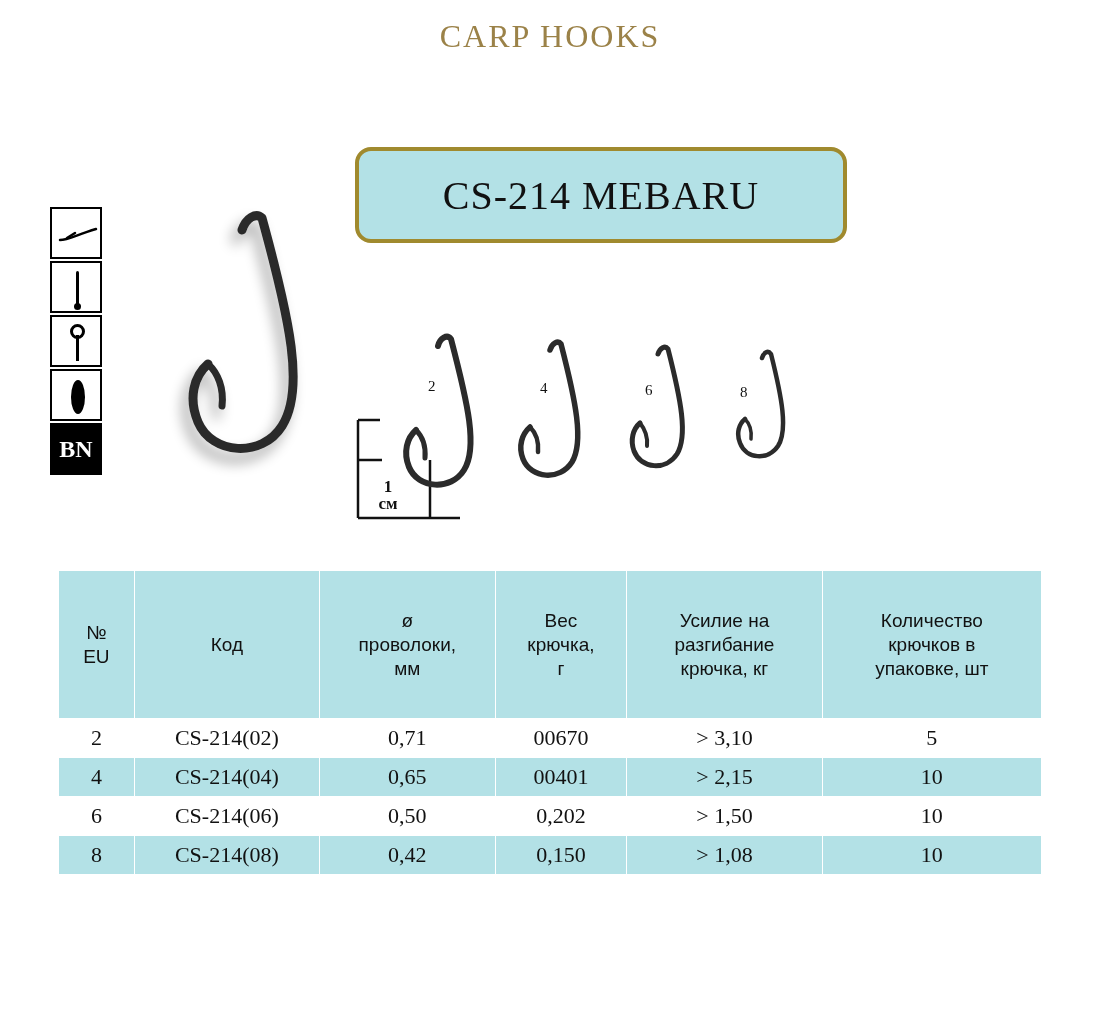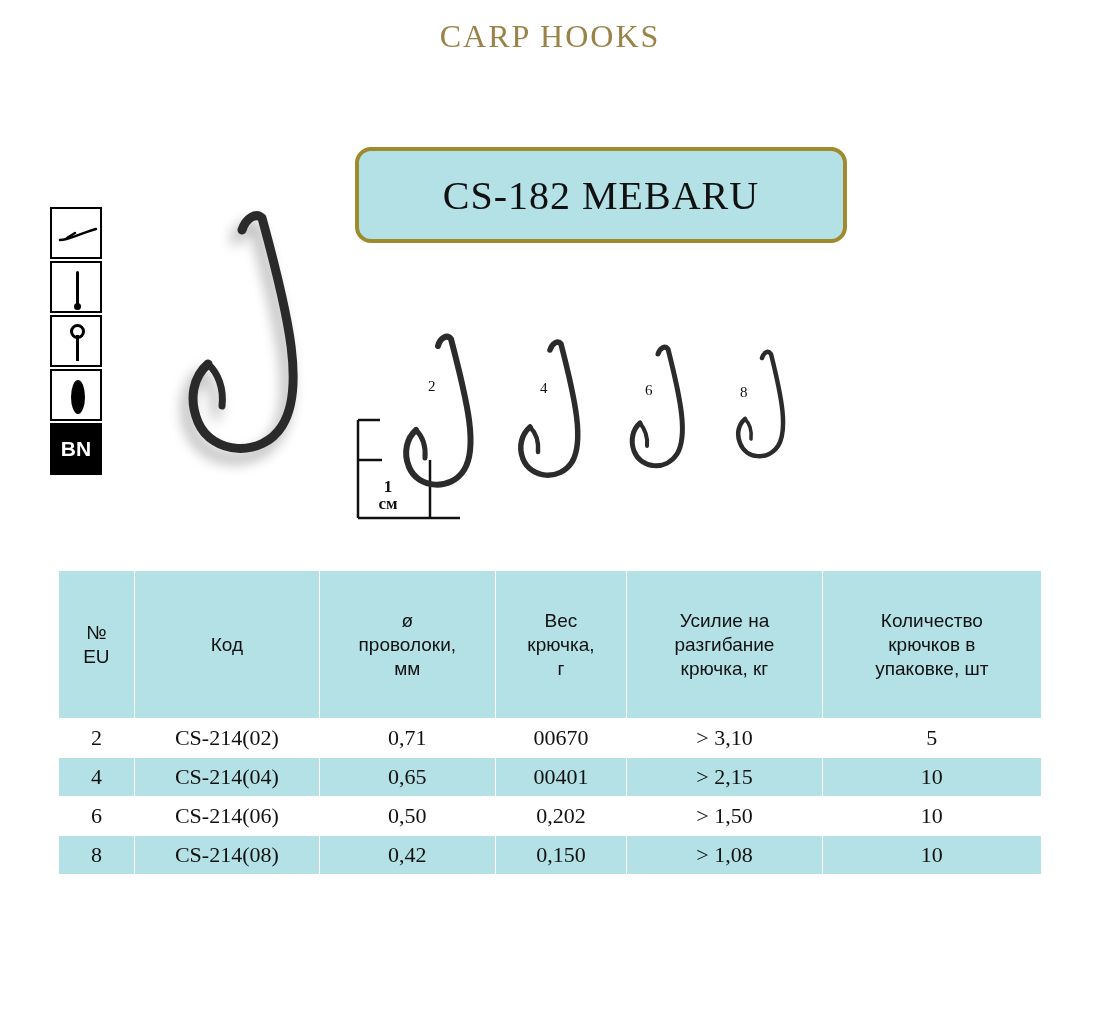--- a/index.html
+++ b/index.html
@@ -68,22 +68,22 @@
   }
   .icon-box.filled {
     background: #000000;
     display: flex;
     align-items: center;
     justify-content: center;
   }
   .icon-box.filled .bn-text {
     color: #ffffff;
     font-weight: bold;
-    font-size: 21px;
-    font-family: Liberation Sans, sans-serif;
+    font-size: 24px;
+    font-family: Liberation Serif, serif;
     letter-spacing: 0px;
   }
   .icon-barb {
     position: absolute;
     left: 6px;
     top: 18px;
     width: 40px;
     height: 16px;
   }
   .icon-straight {
@@ -201,21 +201,21 @@
   .col-weight { width: 132px; }
   .col-force { width: 196px; }
   .col-qty { width: 220px; }
 </style>
 </head>
 <body>
 
 <div class="page-title">CARP HOOKS</div>
 
 <div class="model-badge">
-  <span class="model-text">CS-182 MEBARU</span>
+  <span class="model-text">CS-214 MEBARU</span>
 </div>
 
 <div class="icon-stack">
 
   <div class="icon-box">
     <svg class="icon-barb" viewBox="0 0 40 16">
       <path d="M2 13 C10 13 18 8 38 2" stroke="#000" stroke-width="2.5" fill="none" stroke-linecap="round"></path>
       <path d="M9 11 L17 6" stroke="#000" stroke-width="2.5" fill="none" stroke-linecap="round"></path>
     </svg>
   </div>

